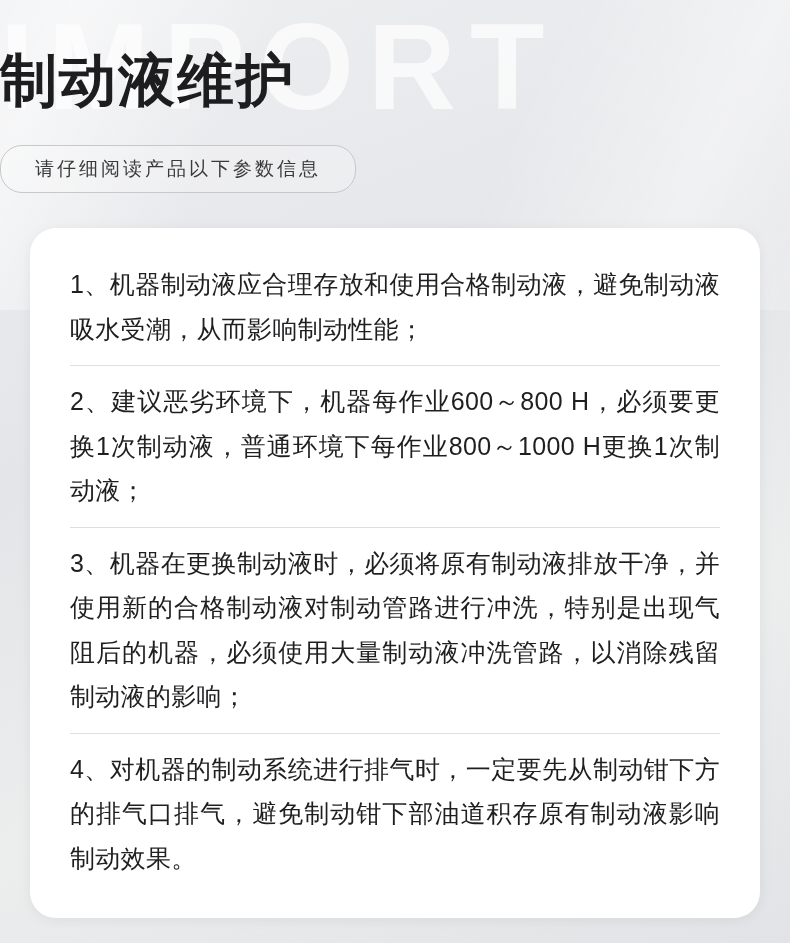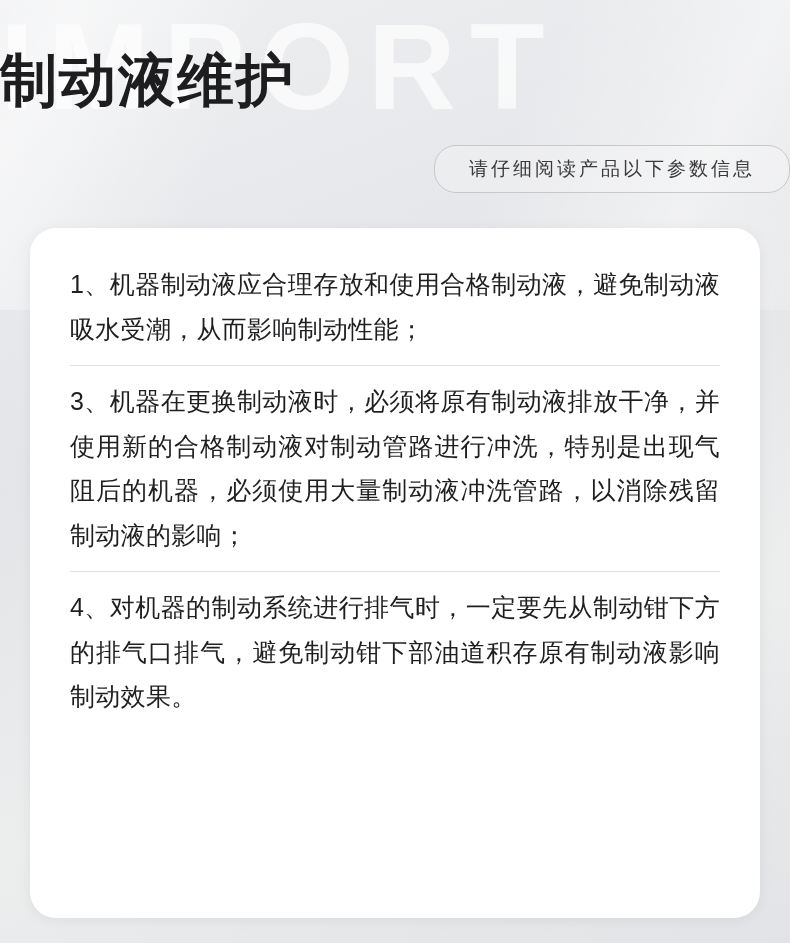--- a/index.html
+++ b/index.html
@@ -65,21 +65,21 @@
     letter-spacing: 2px;
     line-height: 1.2;
   }
 
   .subtitle-wrap {
     position: absolute;
     top: 145px;
     left: 0;
     width: 790px;
     display: flex;
-    justify-content: flex-end;
+    justify-content: flex-start;
   }
 
   .subtitle {
     border: 1px solid #c6c8cb;
     border-radius: 22px;
     padding: 10px 34px;
     font-size: 19px;
     color: #3a3a3c;
     letter-spacing: 3px;
     background: rgba(255,255,255,0.22);
@@ -124,17 +124,18 @@
   <div class="watermark">IMPORT</div>
 
   <h1 class="title">制动液维护</h1>
 
   <div class="subtitle-wrap">
     <div class="subtitle">请仔细阅读产品以下参数信息</div>
   </div>
 
   <div class="card">
     <p class="item">1、机器制动液应合理存放和使用合格制动液，避免制动液吸水受潮，从而影响制动性能；</p>
+    <p class="item">2、建议恶劣环境下，机器每作业600～800 H，必须要更换1次制动液，普通环境下每作业800～1000 H更换1次制动液；</p>
     <p class="item">3、机器在更换制动液时，必须将原有制动液排放干净，并使用新的合格制动液对制动管路进行冲洗，特别是出现气阻后的机器，必须使用大量制动液冲洗管路，以消除残留制动液的影响；</p>
     <p class="item last">4、对机器的制动系统进行排气时，一定要先从制动钳下方的排气口排气，避免制动钳下部油道积存原有制动液影响制动效果。</p>
   </div>
 
 </div>
 
 </body></html>

